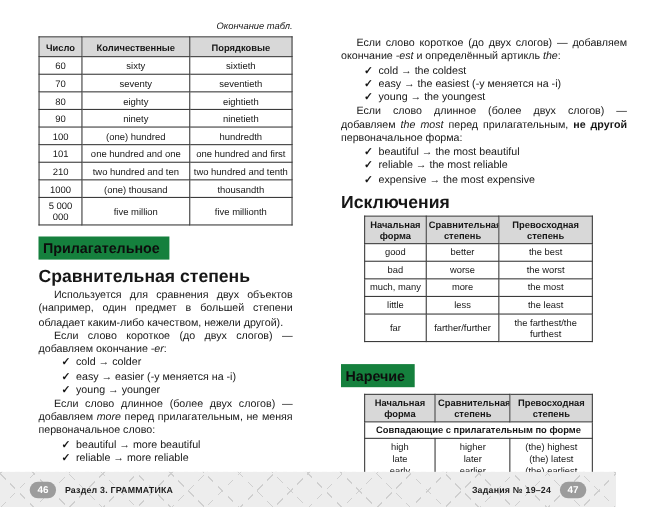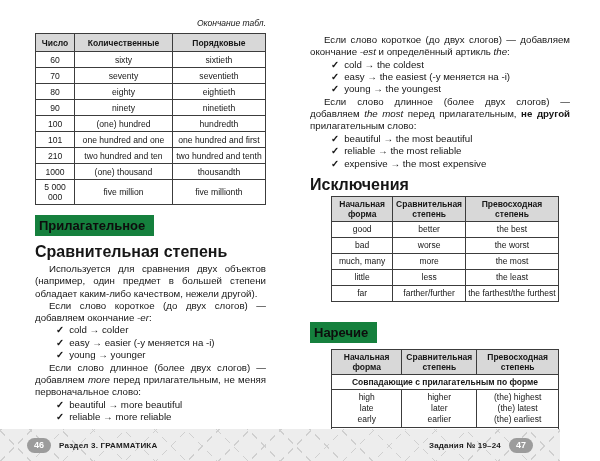--- a/index.html
+++ b/index.html
@@ -9,21 +9,21 @@
   .page-left{position:absolute;left:35px;top:18px;width:231px;}
   .page-right{position:absolute;left:310px;top:34px;width:260px;}
   .table-note{text-align:right;font-style:italic;font-size:8.5px;margin:0 0 5px 0;}
   
   table.grid{border-collapse:collapse;width:100%;table-layout:fixed;}
   .grid th,.grid td{border:1px solid #3c3c3c;text-align:center;vertical-align:middle;
                     font-size:8.5px;line-height:10px;padding:2px 2px;overflow:hidden;}
   .grid th{background:#d8d8d8;font-weight:bold;}
   #numerals-table td{height:11px;font-size:8.6px;}
   #numerals-table th{height:13px;}
-  .page-right table.grid{width:228px;margin-left:21px;border-radius:32px;}
+  .page-right table.grid{width:208px;margin-left:21px;border-radius:32px;}
   #exceptions-table td{height:11px;}
   .section-row{font-weight:bold;background:#fff;padding:2px 1px;}
   .stack-cell div{line-height:11px;padding:0;}
   .stack-cell{padding:3px 1px;}
   
   .block-heading{display:inline-block;background:#15803d;color:#0d0d0d;font-weight:bold;
                  font-size:13px;padding:3px 9px 3px 4px;margin:10px 0 0 0;}
   .sub-heading{font-size:16px;font-weight:bold;margin:7px 0 2px 0;}
   
   p.body{font-size:9.7px;line-height:12.3px;text-align:justify;margin:0;text-indent:14px;}
@@ -138,21 +138,21 @@
     <p class="body">Используется для обозначения объекта, который обладает каким-либо признаком в его наивысшем проявлении.</p>
   </div>
 
   <div class="page-right">
     <p class="body"><span>Если слово короткое (до двух слогов) — добавляем окончание </span><span class="it">-est</span><span> и определённый артикль </span><span class="it">the</span><span>:</span></p>
     <ul class="checklist">
         <li><span class="check">✓</span><span>cold → the coldest</span></li>
         <li><span class="check">✓</span><span>easy → the easiest (-y меняется на -i)</span></li>
         <li><span class="check">✓</span><span>young → the youngest</span></li>
       </ul>
-    <p class="body"><span>Если слово длинное (более двух слогов) — добавляем </span><span class="it">the most</span><span> перед прилагательным, </span><span class="bd">не другой</span><span> прилагательным слово:</span></p>
+    <p class="body"><span>Если слово длинное (более двух слогов) — добавляем </span><span class="it">the most</span><span> перед прилагательным, </span><span class="bd">не другой</span><span> первоначальное форма:</span></p>
     <ul class="checklist">
         <li><span class="check">✓</span><span>beautiful → the most beautiful</span></li>
         <li><span class="check">✓</span><span>reliable → the most reliable</span></li>
         <li><span class="check">✓</span><span>expensive → the most expensive</span></li>
       </ul>
 
     <div class="sub-heading mt6">Исключения</div>
     <table class="grid" id="exceptions-table">
         <colgroup>
           <col style="width: 27%;">

